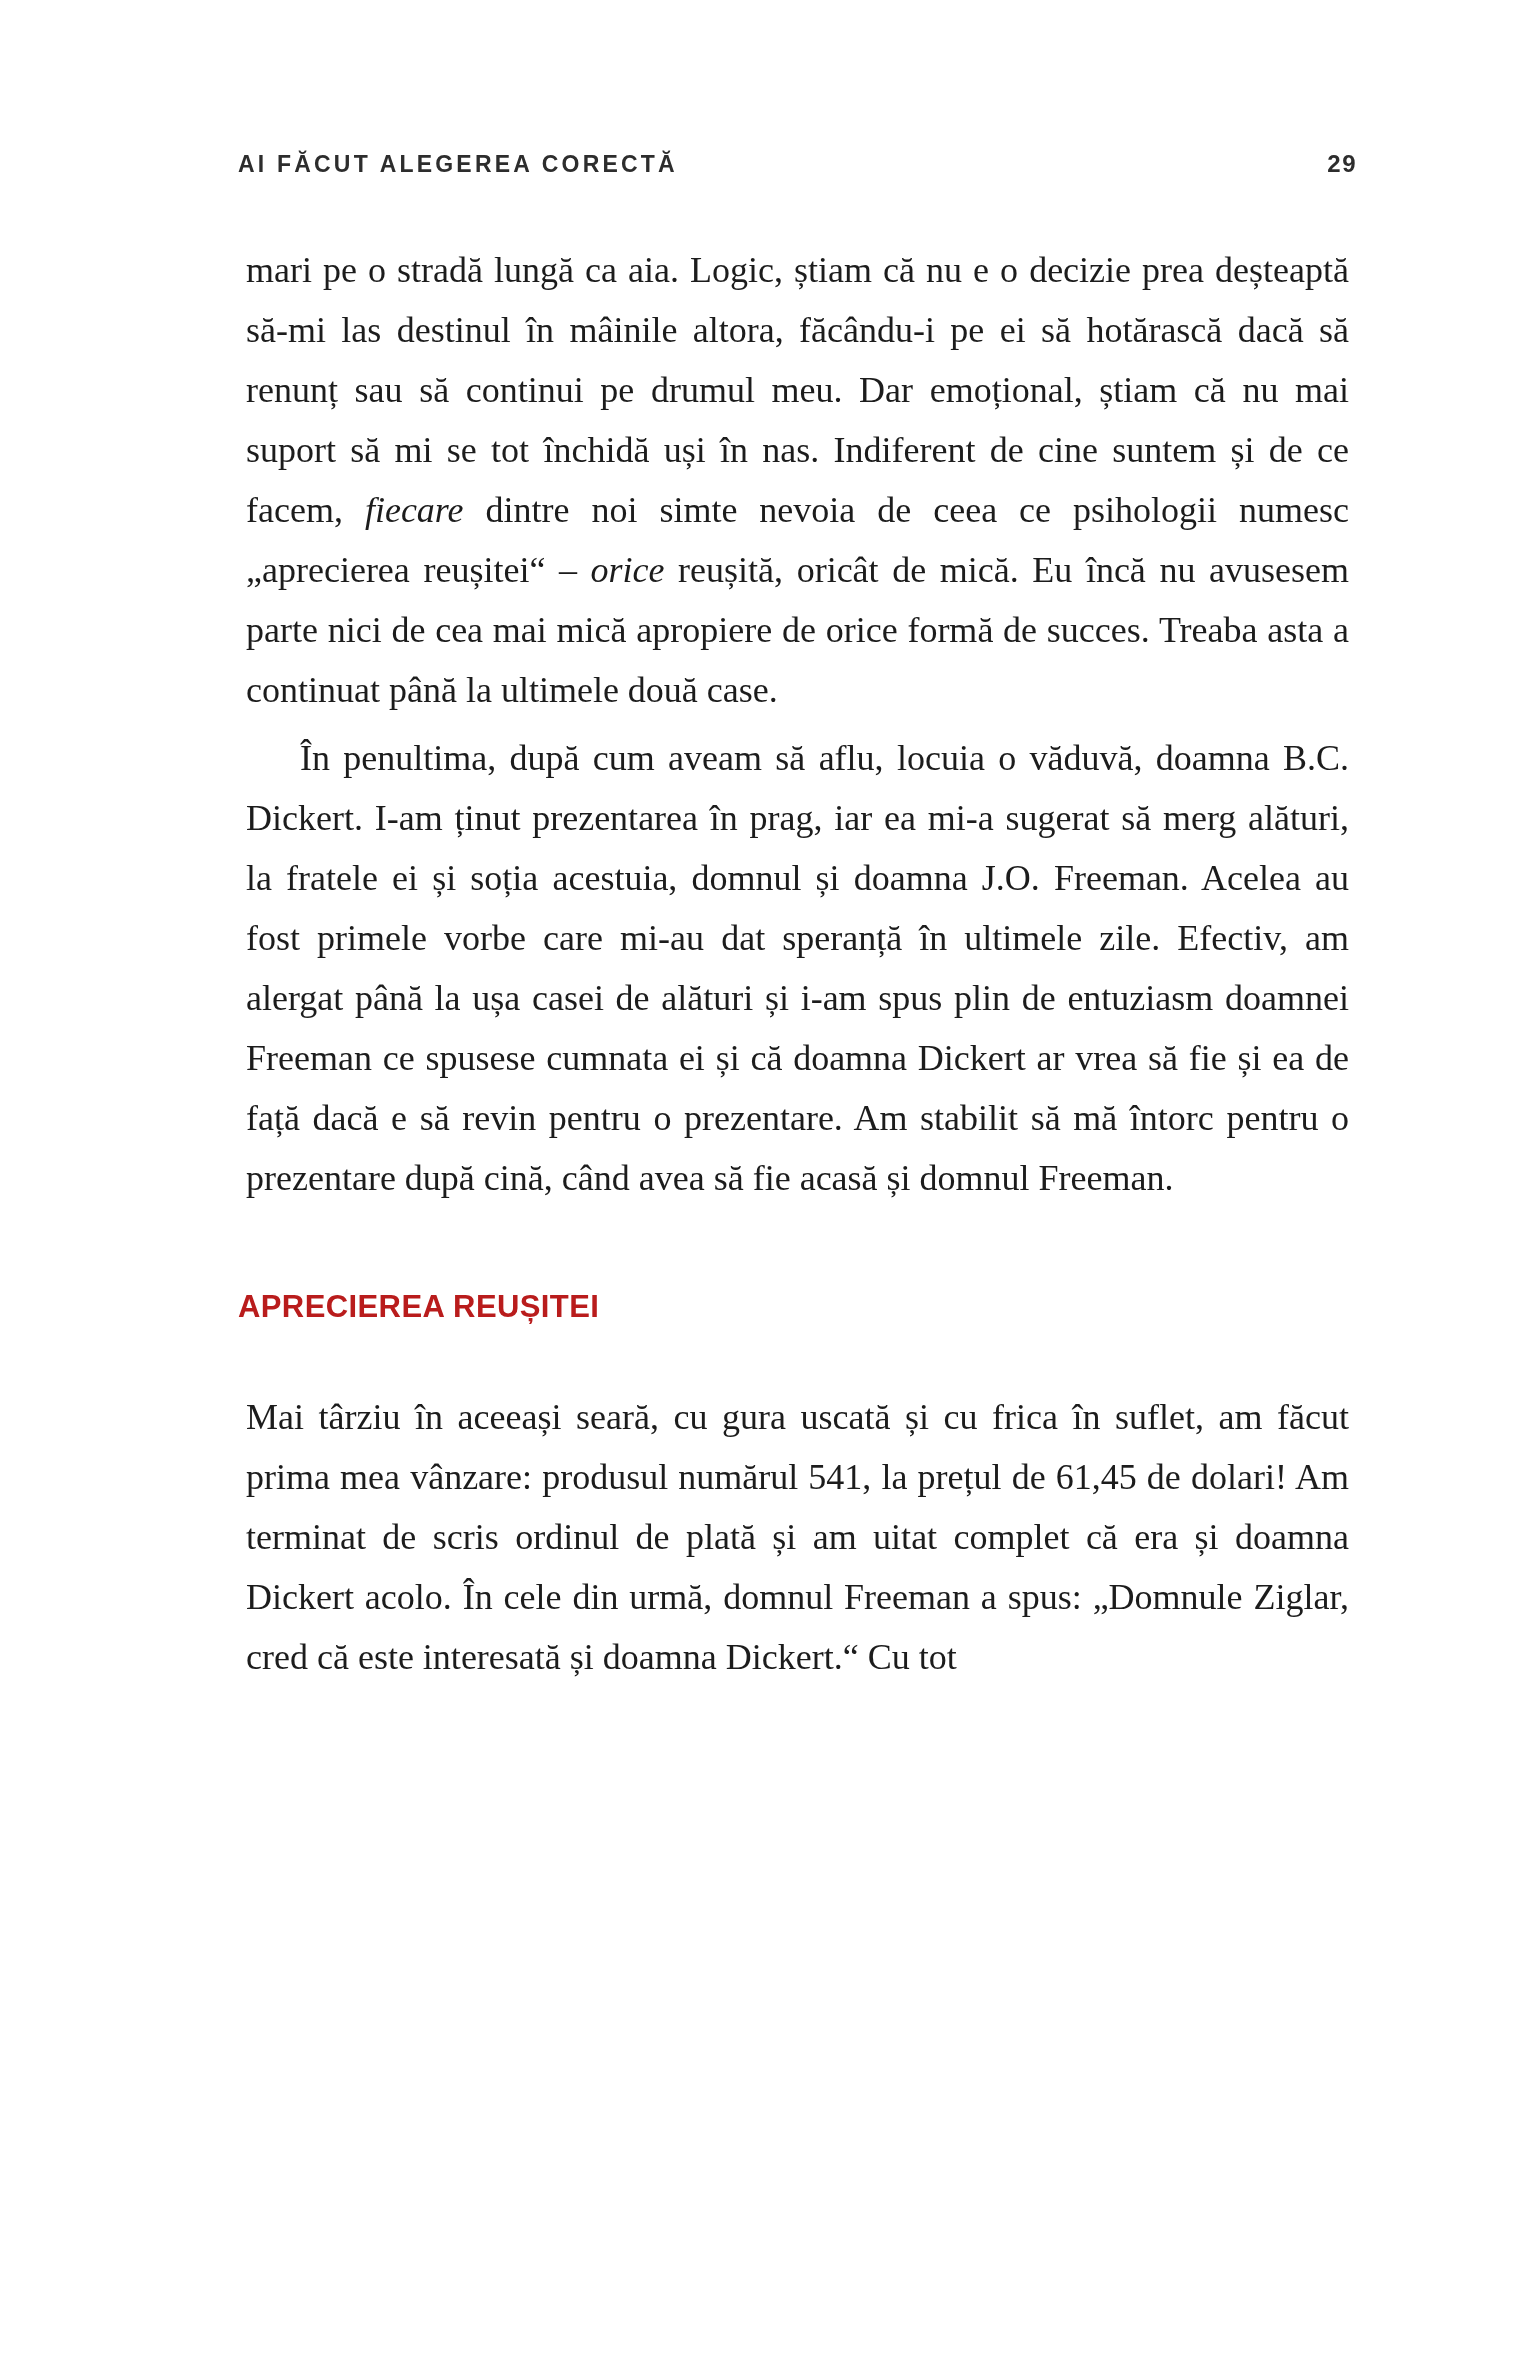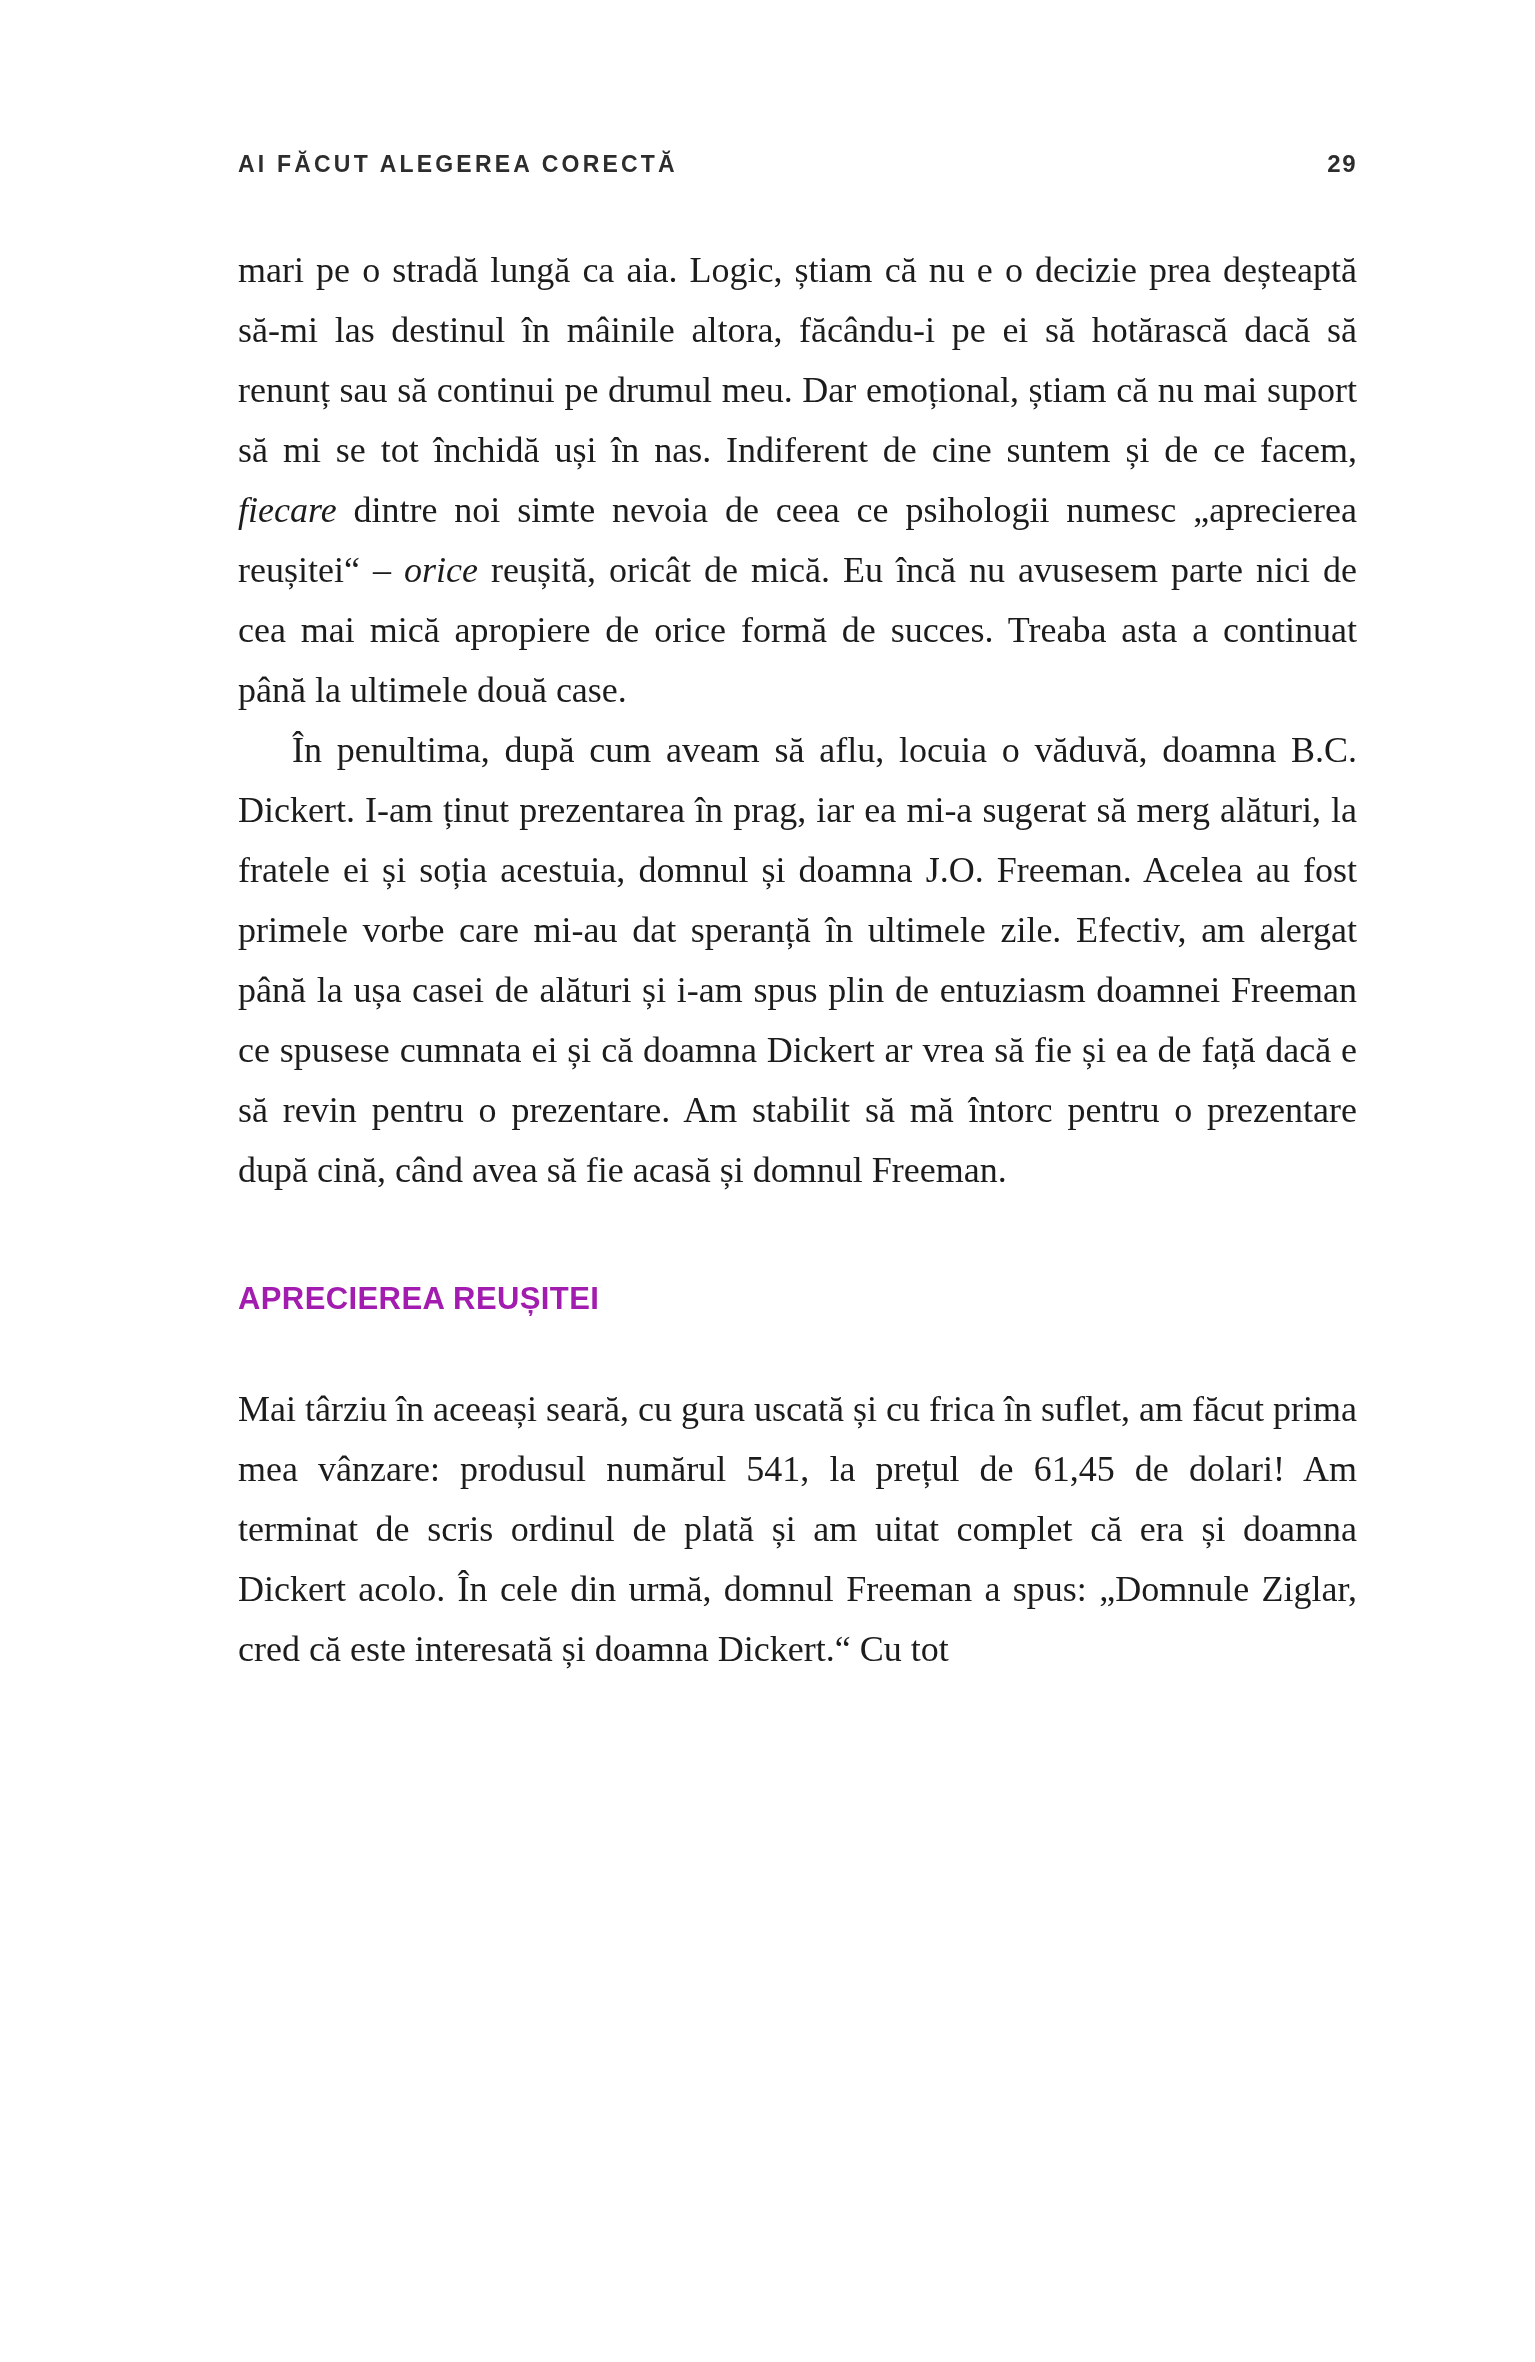--- a/index.html
+++ b/index.html
@@ -38,35 +38,35 @@
     font-weight: 700;
   }
   .body-text {
     font-size: 36px;
     line-height: 60px;
     text-align: justify;
     hyphens: auto;
     -webkit-hyphens: auto;
   }
   .para {
-    margin: 0;
+    margin: 8px;
     padding: 0;
   }
   .para.indent {
     text-indent: 54px;
   }
   .para em {
     font-style: italic;
   }
   .section-heading {
     font-family: "Liberation Sans", sans-serif;
     font-size: 31px;
     font-weight: 700;
     letter-spacing: 0.4px;
-    color: #a21caf;
+    color: #b91c1c;
     line-height: 1.2;
     margin: 80px 0 62px 0;
     text-align: left;
     text-indent: 0;
   }
 </style>
 </head>
 <body>
 
 <div class="page">

